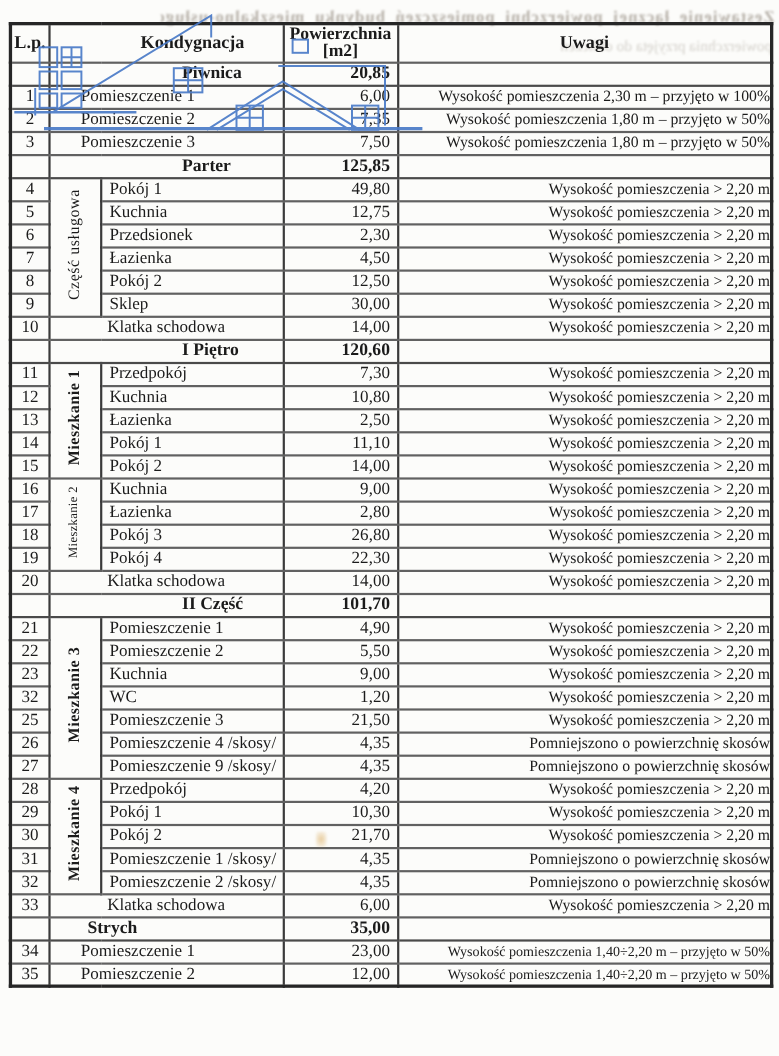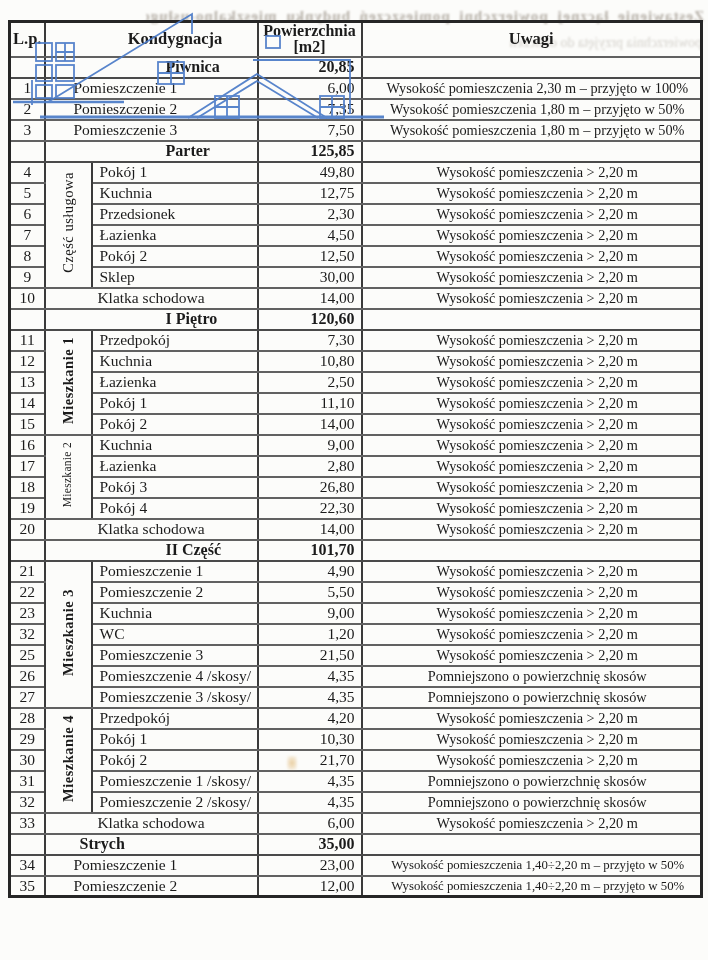--- a/index.html
+++ b/index.html
@@ -38,21 +38,21 @@
   thead tr{height:31px;}
   tbody tr{height:21px;}
   th{font-size:16.5px;font-weight:bold;text-align:center;}
   th.h-kond{padding-left:48px;}
   th.h-pow{line-height:1.02;font-size:16px;}
   .lp{text-align:center;font-size:15.5px;}
   .nm{text-align:left;font-size:15.5px;padding-left:7px;}
   .nm-indent{padding-left:28px;}
   .nm-center{text-align:center;padding-left:0;}
   .area{text-align:right;font-size:15.5px;padding-right:6px;}
-  .uw{text-align:center;font-size:14.3px;padding-left:12px;}
+  .uw{text-align:right;font-size:14.3px;padding-left:12px;}
   .uw-sm{font-size:12.8px;padding-left:13px;}
   tr.sec td{font-weight:bold;border-top:2px solid #4a4a4a;border-bottom:2px solid #4a4a4a;}
   tr.sec .area{font-size:16px;}
   .sec-name{font-size:16px;}
   .sec-mid{text-align:left;padding-left:120px;}
   .sec-left{text-align:left;padding-left:34px;}
   .glab{text-align:center;vertical-align:middle;}
   .rot{display:inline-block;writing-mode:vertical-rl;transform:rotate(180deg);line-height:1;white-space:nowrap;}
   .g-md{font-size:14.5px;letter-spacing:.5px;}
   .g-bold{font-size:14.5px;font-weight:bold;letter-spacing:.5px;}
@@ -287,21 +287,21 @@
           <td class="uw">Wysokość pomieszczenia &gt; 2,20 m</td>
         </tr>
         <tr>
           <td class="lp">26</td>
           <td class="nm ">Pomieszczenie 4 /skosy/</td>
           <td class="area">4,35</td>
           <td class="uw">Pomniejszono o powierzchnię skosów</td>
         </tr>
         <tr>
           <td class="lp">27</td>
-          <td class="nm ">Pomieszczenie 3 /skosy/</td>
+          <td class="nm ">Pomieszczenie 9 /skosy/</td>
           <td class="area">4,35</td>
           <td class="uw">Pomniejszono o powierzchnię skosów</td>
         </tr>
         <tr>
           <td class="lp">28</td>
           <td class="glab" rowspan="5"><span class="rot g-bold">Mieszkanie 4</span></td>
           <td class="nm ">Przedpokój</td>
           <td class="area">4,20</td>
           <td class="uw">Wysokość pomieszczenia &gt; 2,20 m</td>
         </tr>

